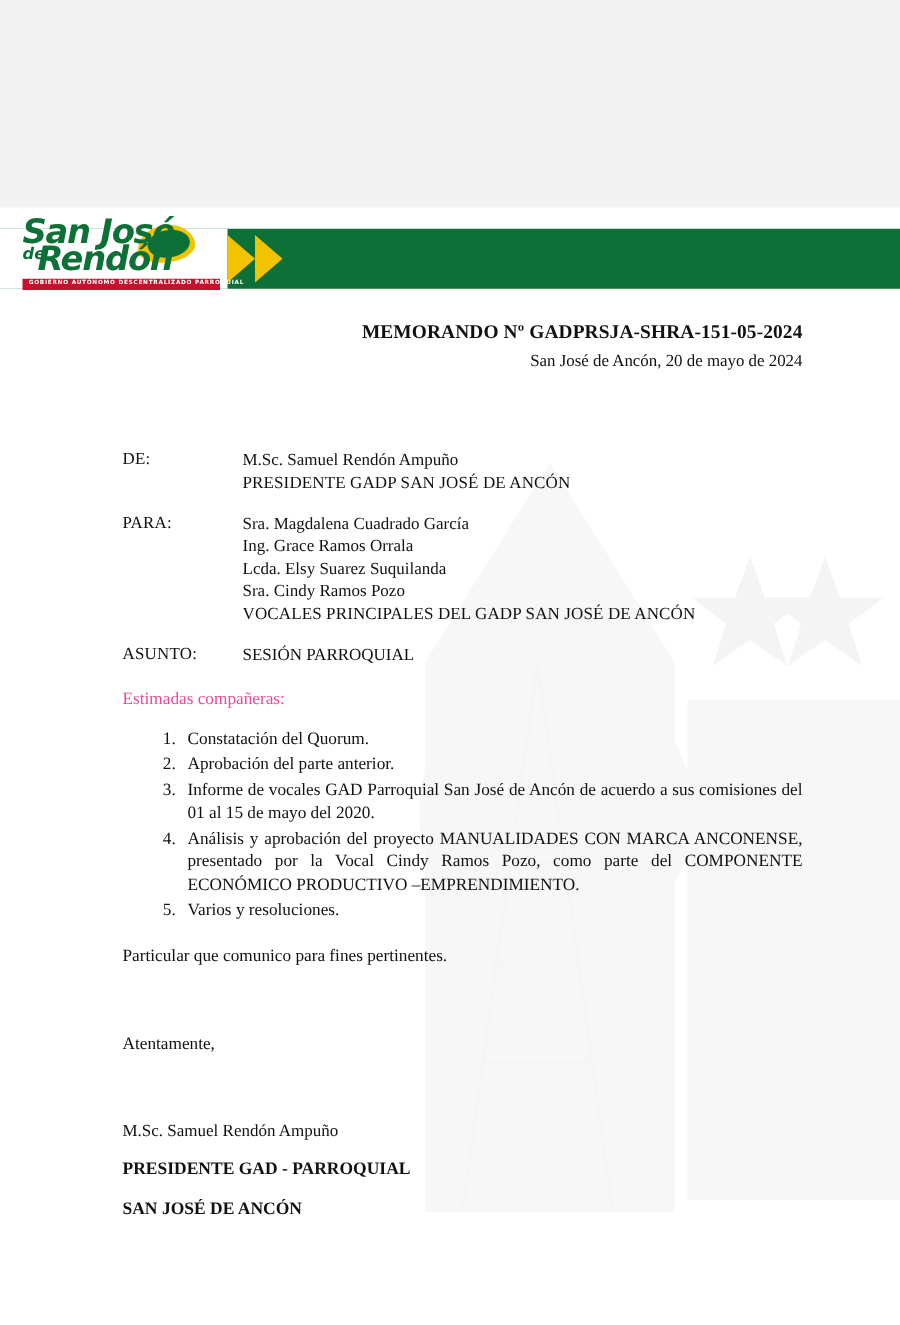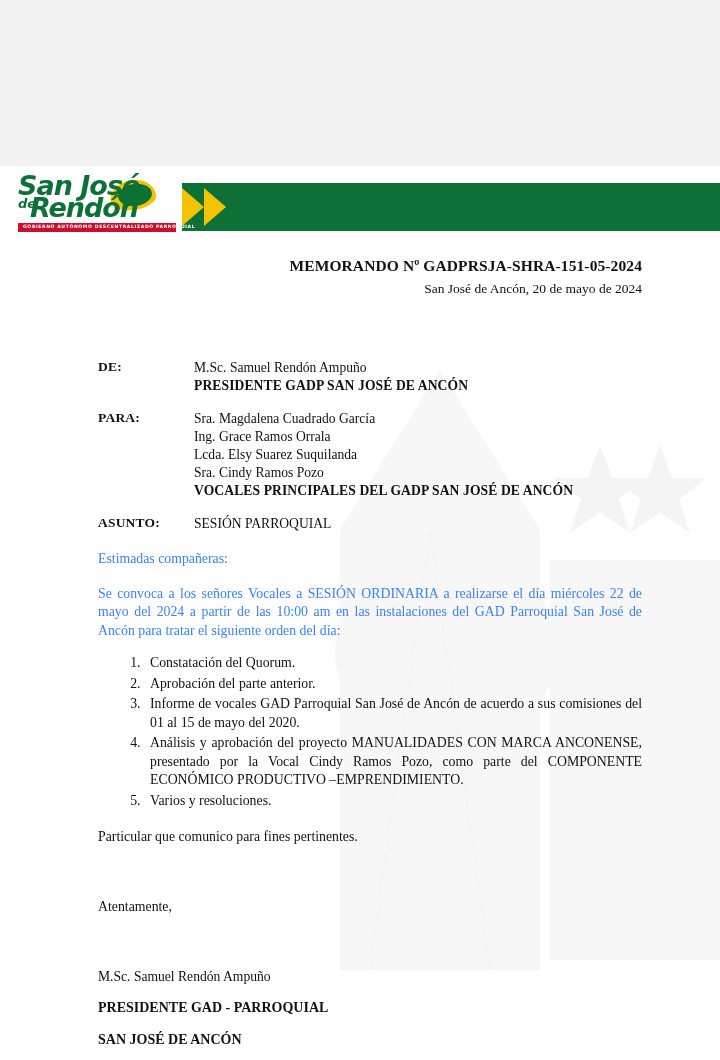--- a/index.html
+++ b/index.html
@@ -150,31 +150,31 @@
   }
 
   .fields { margin-top: 62px; }
   .field-row {
     display: flex;
     margin-bottom: 15px;
   }
   .field-label {
     width: 96px;
     flex: 0 0 96px;
-    font-weight: bold;
+    font-weight: normal;
     font-size: 13.5px;
     color: #111;
     letter-spacing: 0.2px;
   }
   .field-value { font-size: 13.6px; color: #111; line-height: 1.32; }
-  .field-value .strong { font-weight: bold; letter-spacing: 0.1px; }
+  .field-value .strong { font-weight: normal; letter-spacing: 0.1px; }
 
   .para {
     font-size: 13.8px;
-    color: #3b82f6;
+    color: #ec4899;
     margin-top: 17px;
     line-height: 1.34;
     text-align: justify;
   }
 
   ol.agenda {
     margin: 14px 0 0 0;
     padding-left: 46px;
     font-size: 13.8px;
     color: #111;
@@ -261,21 +261,20 @@
     </div>
 
     <div class="field-row">
       <div class="field-label">ASUNTO:</div>
       <div class="field-value">SESIÓN PARROQUIAL</div>
     </div>
 
   </div>
 
   <div class="para">Estimadas compañeras:</div>
-  <div class="para">Se convoca a los señores Vocales a SESIÓN ORDINARIA a realizarse el día miércoles 22 de mayo del 2024 a partir de las 10:00 am en las instalaciones del GAD Parroquial San José de Ancón para tratar el siguiente orden del día:</div>
 
   <ol class="agenda">
     <li>Constatación del Quorum.</li>
     <li>Aprobación del parte anterior.</li>
     <li>Informe de vocales GAD Parroquial San José de Ancón de acuerdo a sus comisiones del 01 al 15 de mayo del 2020.</li>
     <li>Análisis y aprobación del proyecto MANUALIDADES CON MARCA ANCONENSE, presentado por la Vocal Cindy Ramos Pozo, como parte del COMPONENTE ECONÓMICO PRODUCTIVO –EMPRENDIMIENTO.</li>
     <li>Varios y resoluciones.</li>
   </ol>
 
   <div class="closing">Particular que comunico para fines pertinentes.</div>

